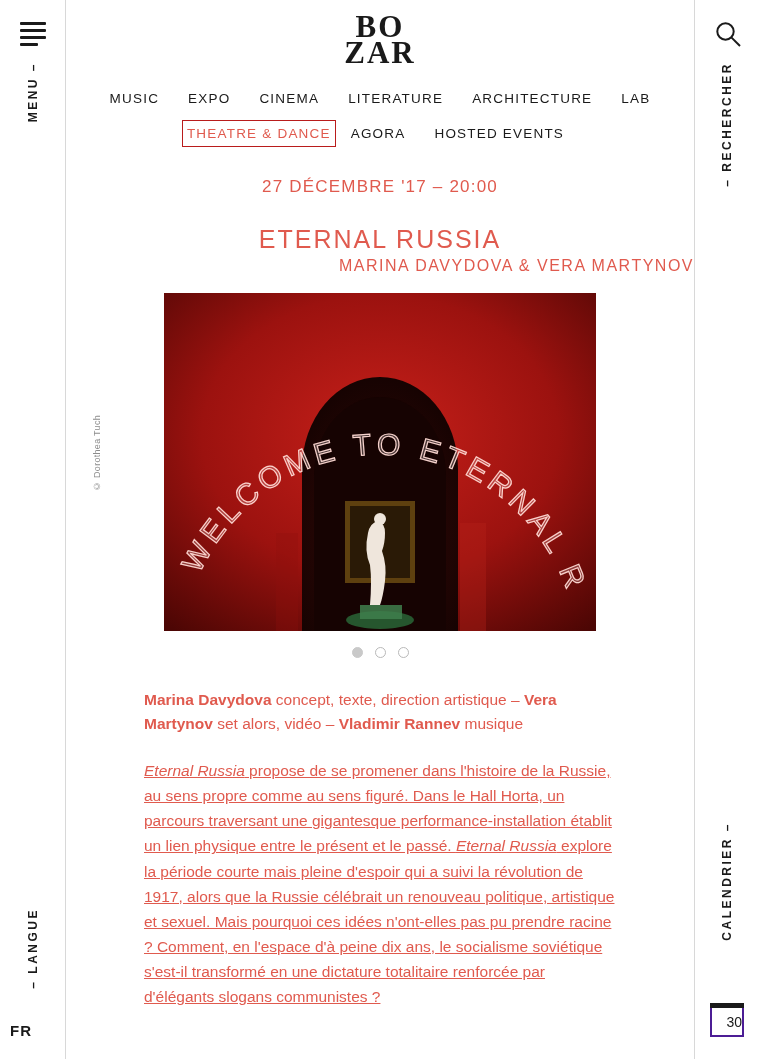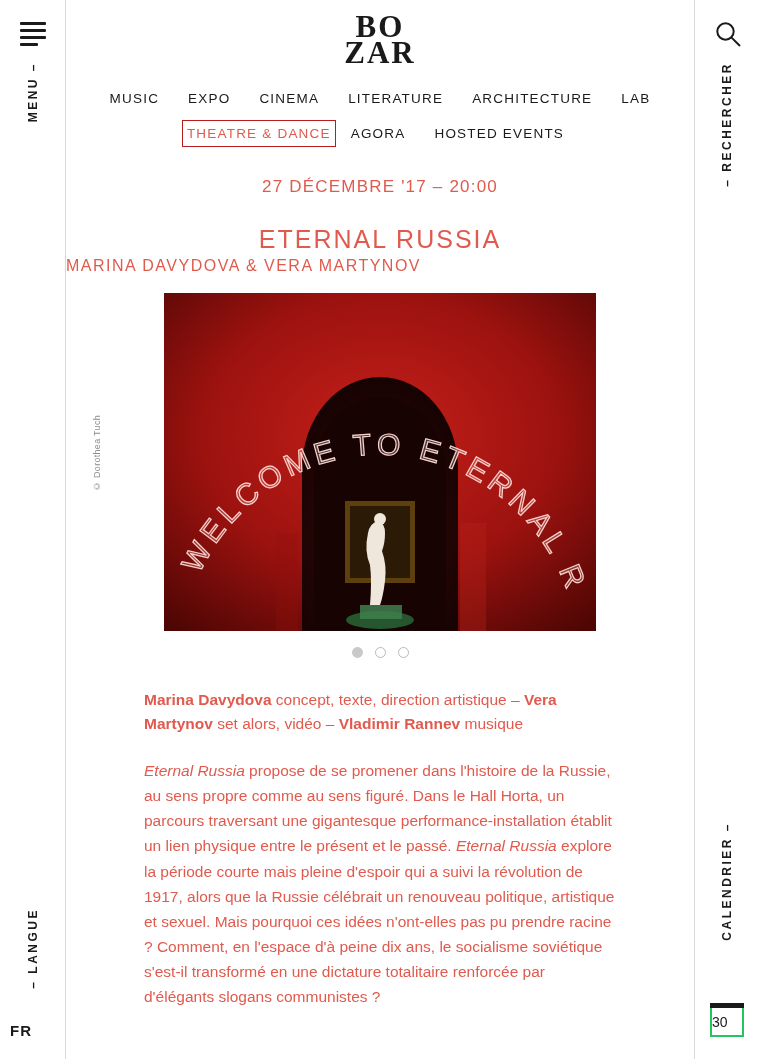--- a/index.html
+++ b/index.html
@@ -82,24 +82,24 @@
     right: 18px; top: 20px;
     width: 28px; height: 28px;
     cursor: pointer;
   }
   .rechercher-label { right: 26px; top: 62px; }
   .calendrier-label { right: 26px; bottom: 118px; }
   .cal-box {
     position: absolute;
     right: 16px; bottom: 22px;
     width: 34px; height: 34px;
-    border: 2px solid #22c55e;
+    border: 2px solid #4c1d95;
     display: flex;
     align-items: center;
-    justify-content: flex-start;
+    justify-content: flex-end;
     cursor: pointer;
   }
   .cal-box::before {
     content: "";
     position: absolute;
     top: -2px; left: -2px; right: -2px;
     height: 5px;
     background: #1a1a1a;
   }
   .cal-box span {
@@ -166,21 +166,21 @@
   .event-title {
     margin-top: 28px;
     text-align: center;
     color: #e05a4e;
     font-size: 25px;
     letter-spacing: 2px;
     text-transform: uppercase;
   }
   .event-subtitle {
     margin-top: 3px;
-    text-align: left;
+    text-align: right;
     color: #e05a4e;
     font-size: 16px;
     letter-spacing: 1.5px;
     text-transform: uppercase;
   }
 
   .hero {
     position: relative;
     margin: 18px auto 0 auto;
     width: 432px;
@@ -213,21 +213,21 @@
   }
   .credits b { font-weight: bold; }
 
   .body-text {
     margin: 22px 78px 0 78px;
     font-size: 15.5px;
     line-height: 1.62;
     color: #e05a4e;
   }
   .body-text em { font-style: italic; }
-  .body-text p { margin: 8px 0 0 0; }
+  .body-text p { margin: 8px 0 0 0; text-decoration: underline; }
 </style>
 </head>
 <body>
 
 <div class="page">
 
   <div class="left-rail">
     <div class="hamburger">
       <span></span>
         <span></span>

